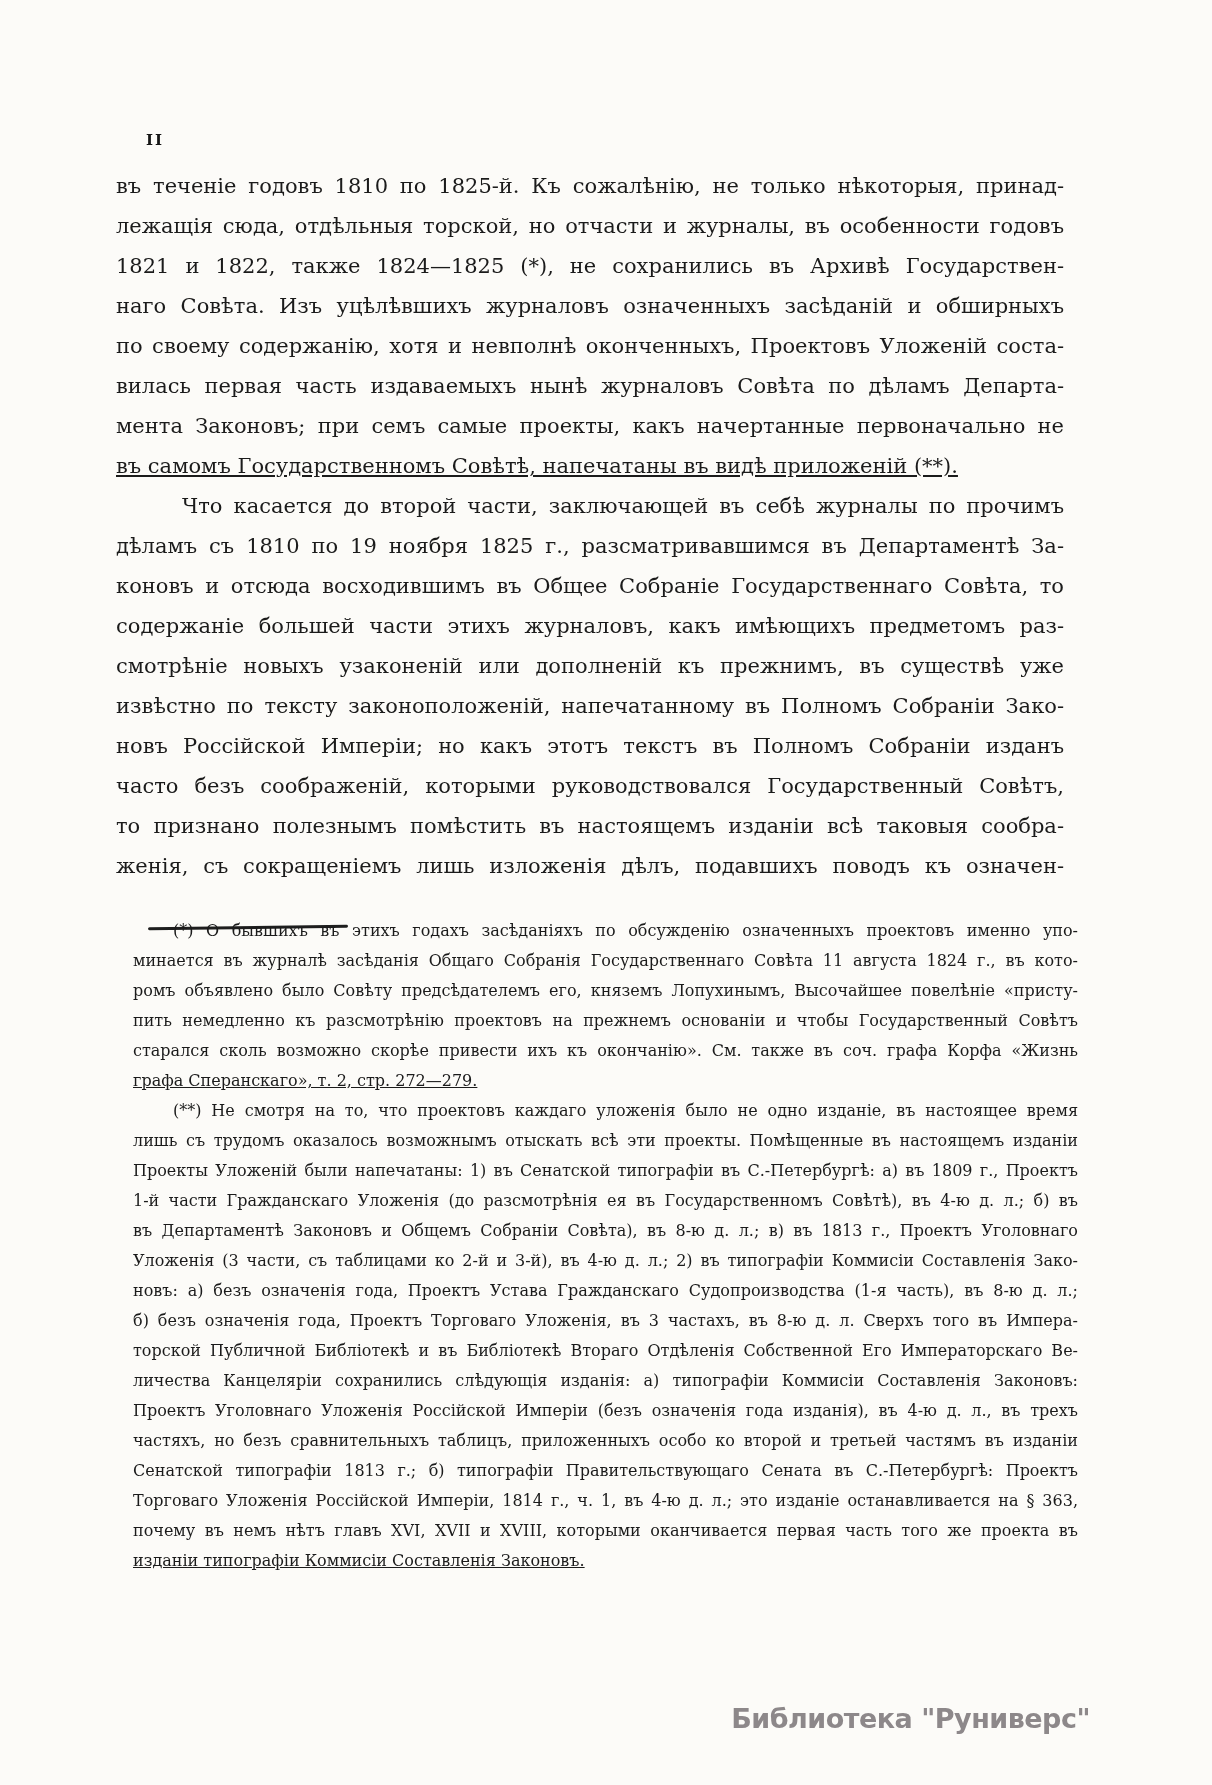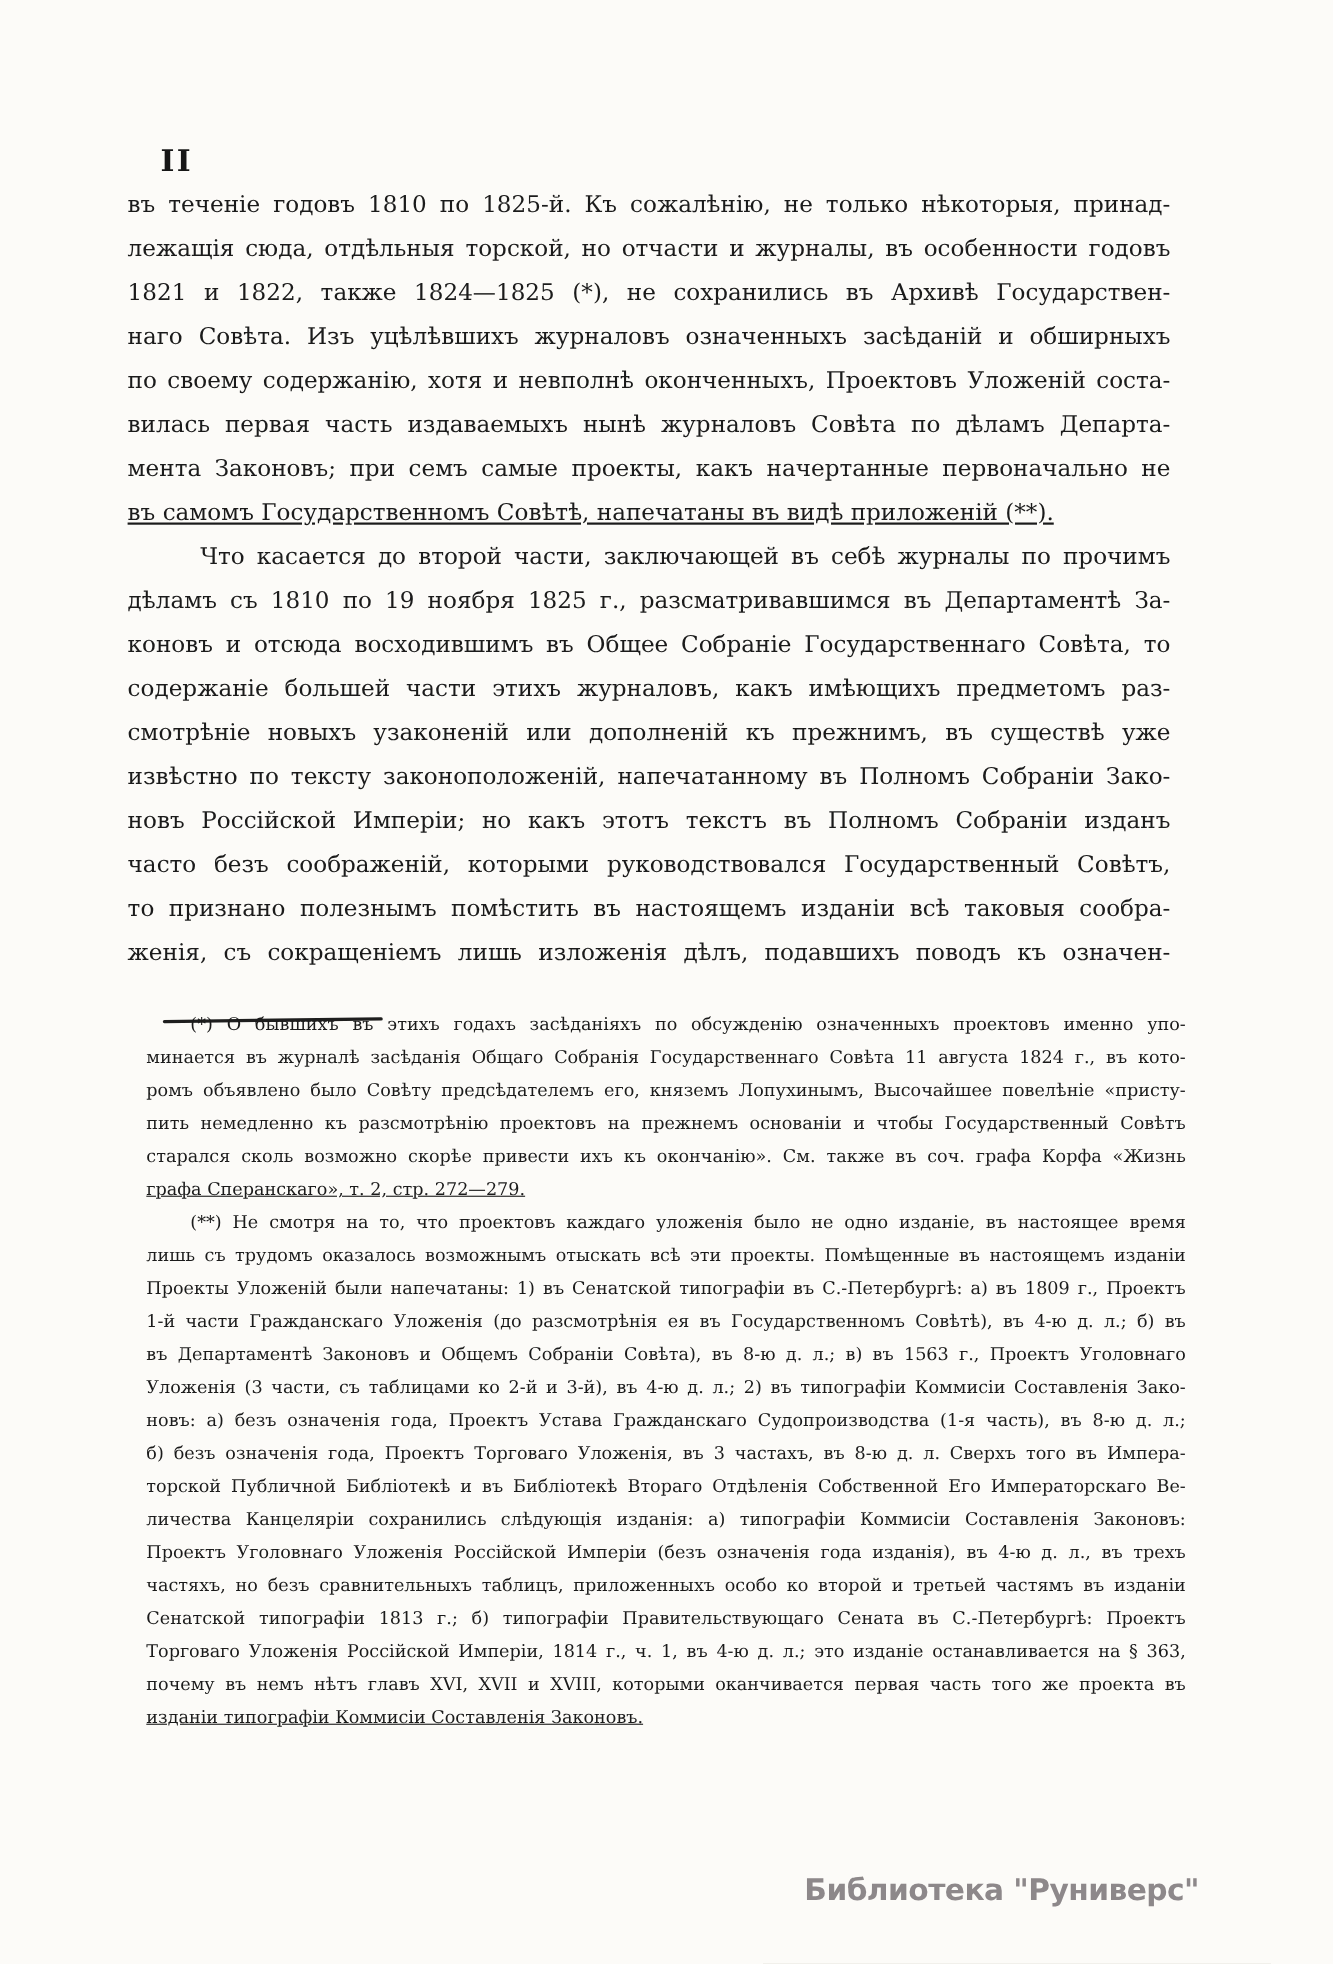--- a/index.html
+++ b/index.html
@@ -14,21 +14,21 @@
     margin: 0 auto;
     background: #fcfbf8;
     color: #1b1b1b;
     font-family: "DejaVu Serif", serif;
     overflow: hidden;
   }
   .page-number {
     position: absolute;
     left: 146px;
     top: 131px;
-    font-size: 27px;
+    font-size: 15px;
     font-weight: bold;
     letter-spacing: 2px;
     color: #161616;
   }
   .main-text {
     position: absolute;
     left: 116px;
     top: 166px;
     width: 948px;
     font-size: 21px;
@@ -112,21 +112,21 @@
       <div class="line indent">(*) О бывшихъ въ этихъ годахъ засѣданіяхъ по обсужденію означенныхъ проектовъ именно упо-</div>
       <div class="line">минается въ журналѣ засѣданія Общаго Собранія Государственнаго Совѣта 11 августа 1824 г., въ кото-</div>
       <div class="line">ромъ объявлено было Совѣту предсѣдателемъ его, княземъ Лопухинымъ, Высочайшее повелѣніе «присту-</div>
       <div class="line">пить немедленно къ разсмотрѣнію проектовъ на прежнемъ основаніи и чтобы Государственный Совѣтъ</div>
       <div class="line">старался сколь возможно скорѣе привести ихъ къ окончанію». См. также въ соч. графа Корфа «Жизнь</div>
       <div class="line short">графа Сперанскаго», т. 2, стр. 272—279.</div>
       <div class="line indent">(**) Не смотря на то, что проектовъ каждаго уложенія было не одно изданіе, въ настоящее время</div>
       <div class="line">лишь съ трудомъ оказалось возможнымъ отыскать всѣ эти проекты. Помѣщенные въ настоящемъ изданіи</div>
       <div class="line">Проекты Уложеній были напечатаны: 1) въ Сенатской типографіи въ С.-Петербургѣ: а) въ 1809 г., Проектъ</div>
       <div class="line">1-й части Гражданскаго Уложенія (до разсмотрѣнія ея въ Государственномъ Совѣтѣ), въ 4-ю д. л.; б) въ</div>
-      <div class="line">въ Департаментѣ Законовъ и Общемъ Собраніи Совѣта), въ 8-ю д. л.; в) въ 1563 г., Проектъ Уголовнаго</div>
+      <div class="line">въ Департаментѣ Законовъ и Общемъ Собраніи Совѣта), въ 8-ю д. л.; в) въ 1813 г., Проектъ Уголовнаго</div>
       <div class="line">Уложенія (3 части, съ таблицами ко 2-й и 3-й), въ 4-ю д. л.; 2) въ типографіи Коммисіи Составленія Зако-</div>
       <div class="line">новъ: а) безъ означенія года, Проектъ Устава Гражданскаго Судопроизводства (1-я часть), въ 8-ю д. л.;</div>
       <div class="line">б) безъ означенія года, Проектъ Торговаго Уложенія, въ 3 частахъ, въ 8-ю д. л. Сверхъ того въ Импера-</div>
       <div class="line">торской Публичной Библіотекѣ и въ Библіотекѣ Втораго Отдѣленія Собственной Его Императорскаго Ве-</div>
       <div class="line">личества Канцеляріи сохранились слѣдующія изданія: а) типографіи Коммисіи Составленія Законовъ:</div>
       <div class="line">Проектъ Уголовнаго Уложенія Россійской Имперіи (безъ означенія года изданія), въ 4-ю д. л., въ трехъ</div>
       <div class="line">частяхъ, но безъ сравнительныхъ таблицъ, приложенныхъ особо ко второй и третьей частямъ въ изданіи</div>
       <div class="line">Сенатской типографіи 1813 г.; б) типографіи Правительствующаго Сената въ С.-Петербургѣ: Проектъ</div>
       <div class="line">Торговаго Уложенія Россійской Имперіи, 1814 г., ч. 1, въ 4-ю д. л.; это изданіе останавливается на § 363,</div>
       <div class="line">почему въ немъ нѣтъ главъ XVI, XVII и XVIII, которыми оканчивается первая часть того же проекта въ</div>

